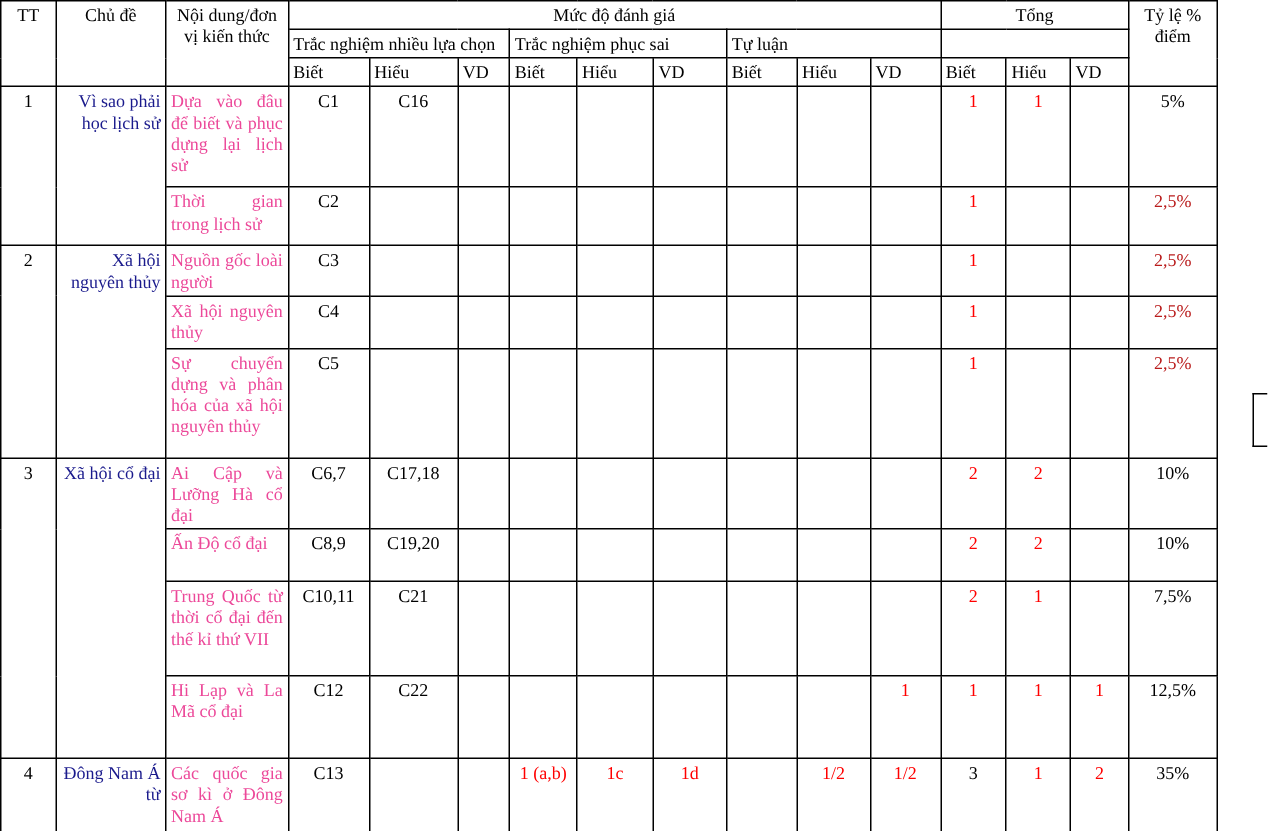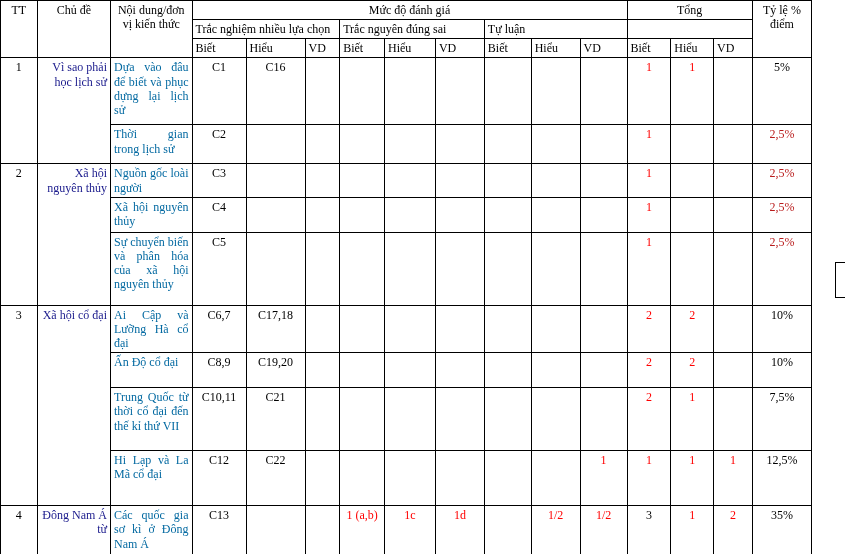--- a/index.html
+++ b/index.html
@@ -51,21 +51,21 @@
   }
   .topic {
     font-weight: bold;
     color: #1a1a8c;
     text-align: right;
     vertical-align: top;
   }
   .content {
     text-align: justify;
     vertical-align: top;
-    color: #0369a1;
+    color: #ec4899;
   }
   .code {
     text-align: center;
     vertical-align: middle;
     color: #000000;
   }
   .red {
     color: #ff0000;
     text-align: center;
     vertical-align: middle;
@@ -120,21 +120,21 @@
       <tr>
         <td class="hdr" rowspan="3">TT</td>
         <td class="hdr" rowspan="3">Chủ đề</td>
         <td class="hdr" rowspan="3">Nội dung/đơn vị kiến thức</td>
         <td class="hdr" colspan="9">Mức độ đánh giá</td>
         <td class="hdr" colspan="3">Tổng</td>
         <td class="hdr" rowspan="3">Tỷ lệ % điểm</td>
       </tr>
       <tr>
         <td class="hdr-sub" colspan="3">Trắc nghiệm nhiều lựa chọn</td>
-        <td class="hdr-sub" colspan="3">Trắc nguyên đúng sai</td>
+        <td class="hdr-sub" colspan="3">Trắc nghiệm phục sai</td>
         <td class="hdr-sub" colspan="3">Tự luận</td>
         <td class="hdr-sub" colspan="3" rowspan="1" style="border-bottom:1px solid #000;"></td>
       </tr>
       <tr>
         <td class="hdr-sub">Biết</td>
         <td class="hdr-sub">Hiểu</td>
         <td class="hdr-sub">VD</td>
         <td class="hdr-sub">Biết</td>
         <td class="hdr-sub">Hiểu</td>
         <td class="hdr-sub">VD</td>
@@ -215,21 +215,21 @@
         <td class="red"></td>
         <td class="red"></td>
         <td class="red"></td>
         <td class="red">1</td>
         <td class="red"></td>
         <td class="red"></td>
         <td class="ratio redtxt">2,5%</td>
       </tr>
 
       <tr>
-        <td class="content" style="height:68px">Sự chuyển biến và phân hóa của xã hội nguyên thủy</td>
+        <td class="content" style="height:68px">Sự chuyển dựng và phân hóa của xã hội nguyên thủy</td>
         <td class="code">C5</td>
         <td class="code"></td>
         <td class="code"></td>
         <td class="red"></td>
         <td class="red"></td>
         <td class="red"></td>
         <td class="red"></td>
         <td class="red"></td>
         <td class="red"></td>
         <td class="red">1</td>

